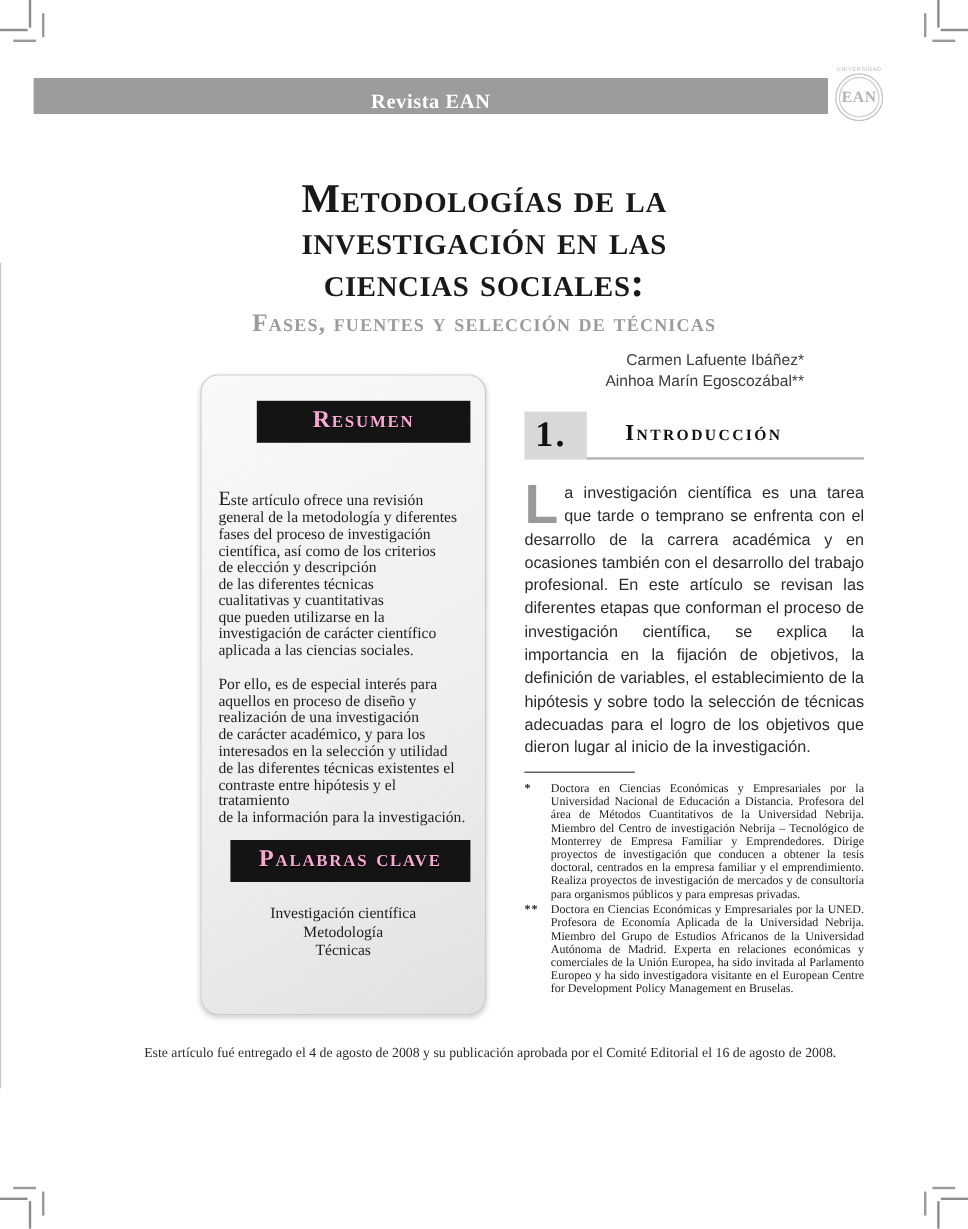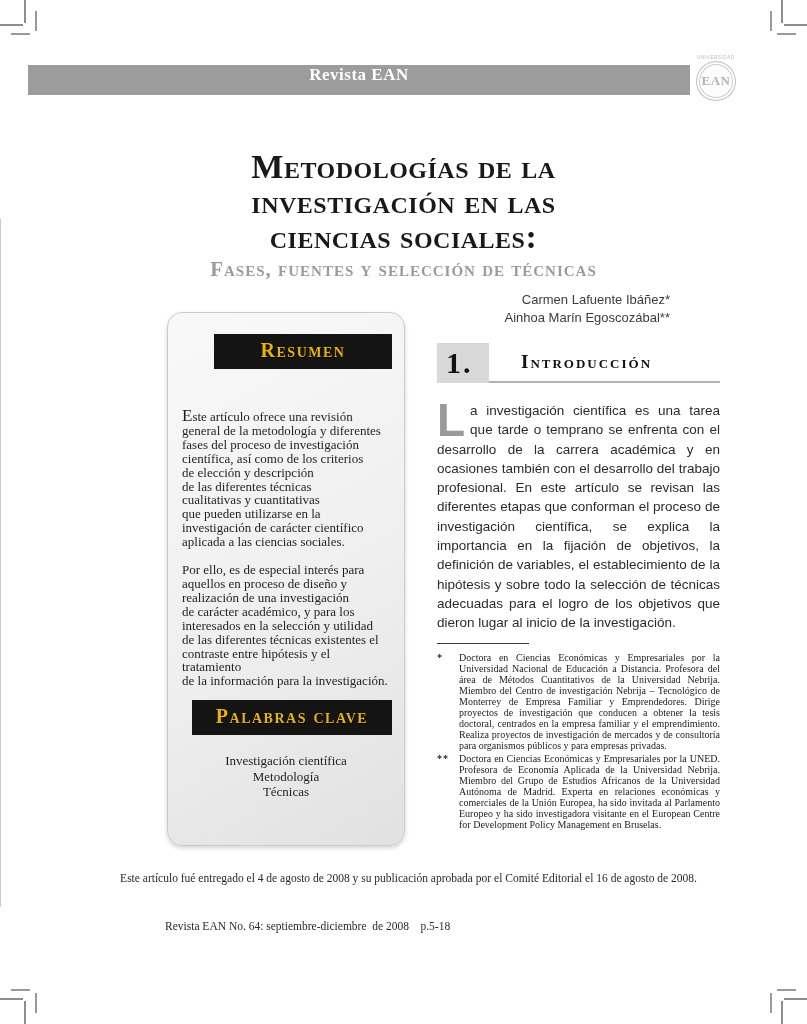--- a/index.html
+++ b/index.html
@@ -14,21 +14,21 @@
   .cm .h1 { top:24px; left:0; width:23px; height:2px; }
   .cm .h2 { top:33px; left:11px; width:19px; height:1.5px; background:#9a9a9a; }
   .cm.tl { left:0; top:0; }
   .cm.tr { right:0; top:0; transform:scaleX(-1); }
   .cm.bl { left:0; bottom:0; transform:scaleY(-1); }
   .cm.br { right:0; bottom:0; transform:scale(-1,-1); }
   .page-edge { position:absolute; left:0; top:219px; width:1px; height:688px; background:#c9c9c9; }
 
   
   .header-bar { position:absolute; left:28px; top:65px; width:662px; height:30px;
-    background:#9c9c9c; display:flex; align-items:flex-start; justify-content:center; }
+    background:#9c9c9c; display:flex; align-items:flex-end; justify-content:center; }
   .header-bar span { color:#ffffff; font-weight:bold; font-size:17px; letter-spacing:0.5px; }
   .logo { position:absolute; left:692px; top:55px; width:48px; text-align:center; }
   .logo-top { font-size:4.5px; color:#b8b8b8; letter-spacing:0.6px; text-transform:uppercase;
     font-family:"Liberation Sans","DejaVu Sans",sans-serif; }
   .logo-shield { width:38px; height:38px; margin:1px auto 0; border:1.5px solid #c4c4c4;
     border-radius:50% 50% 50% 50% / 52% 52% 48% 48%;
     box-shadow: inset 0 0 0 2px #ffffff, inset 0 0 0 3px #cccccc;
     display:flex; align-items:center; justify-content:center; background:#fdfdfd; }
   .logo-shield span { font-size:13px; font-weight:bold; color:#b3b3b3; letter-spacing:0.5px; }
 
@@ -39,21 +39,21 @@
   .subtitle { position:absolute; left:0; right:0; top:257px; text-align:center;
     font-variant:small-caps; font-weight:bold; font-size:21px; color:#9b9b9b; letter-spacing:1px; }
   .authors { position:absolute; right:137px; top:291px; text-align:right;
     font-family:"Liberation Sans","DejaVu Sans",sans-serif; 
     font-size:13px; line-height:18px; color:#3c3c3c; }
 
   
   .abstract-card { position:absolute; left:167px; top:312px; width:236px; height:532px;
     background:linear-gradient(150deg,#f9f9f9 0%, #efefef 55%, #e1e1e1 100%);
     border:1px solid #cbcbcb; border-radius:15px; box-shadow:0 2px 4px rgba(0,0,0,0.18); }
-  .black-bar { background:#141414; color:#eab308; font-variant:small-caps; font-weight:bold;
+  .black-bar { background:#141414; color:#f9a8d4; font-variant:small-caps; font-weight:bold;
     text-align:center; font-size:20px; letter-spacing:1.5px; padding:5px 10px 7px;
     margin:0 12px 0 auto; width:-moz-fit-content; width:fit-content;
     text-shadow:0 1px 0 #000; }
   .bar-resumen { margin-top:21px; min-width:158px; }
   .bar-keywords { margin-top:12px; min-width:180px; }
   .abstract-para { margin:0; padding:0 14px; text-align:left; white-space:pre-line;
     font-size:13px; line-height:13.9px; color:#1f1f1f; }
   .abstract-para.first { margin-top:40px; }
   .abstract-para.second { margin-top:14px; }
   .abstract-para.first::first-letter { font-size:17px; }
@@ -183,15 +183,14 @@
       <span class="fn-marker">*</span>
       <span class="fn-text">Doctora en Ciencias Económicas y Empresariales por la Universidad Nacional de Educación a Distancia. Profesora del área de Métodos Cuantitativos de la Universidad Nebrija. Miembro del Centro de investigación Nebrija – Tecnológico de Monterrey de Empresa Familiar y Emprendedores. Dirige proyectos de investigación que conducen a obtener la tesis doctoral, centrados en la empresa familiar y el emprendimiento. Realiza proyectos de investigación de mercados y de consultoría para organismos públicos y para empresas privadas.</span>
     </div>
     <div class="footnote">
       <span class="fn-marker">**</span>
       <span class="fn-text">Doctora en Ciencias Económicas y Empresariales por la UNED. Profesora de Economía Aplicada de la Universidad Nebrija. Miembro del Grupo de Estudios Africanos de la Universidad Autónoma de Madrid. Experta en relaciones económicas y comerciales de la Unión Europea, ha sido invitada al Parlamento Europeo y ha sido investigadora visitante en el European Centre for Development Policy Management en Bruselas.</span>
     </div>
   </section>
 
   <div class="submission-note">Este artículo fué entregado el 4 de agosto de 2008 y su publicación aprobada por el Comité Editorial el 16 de agosto de 2008.</div>
-  <div class="footer-line">Revista EAN No. 64: septiembre-diciembre  de 2008    p.5-18</div>
 
 </div>
 
 </body></html>

